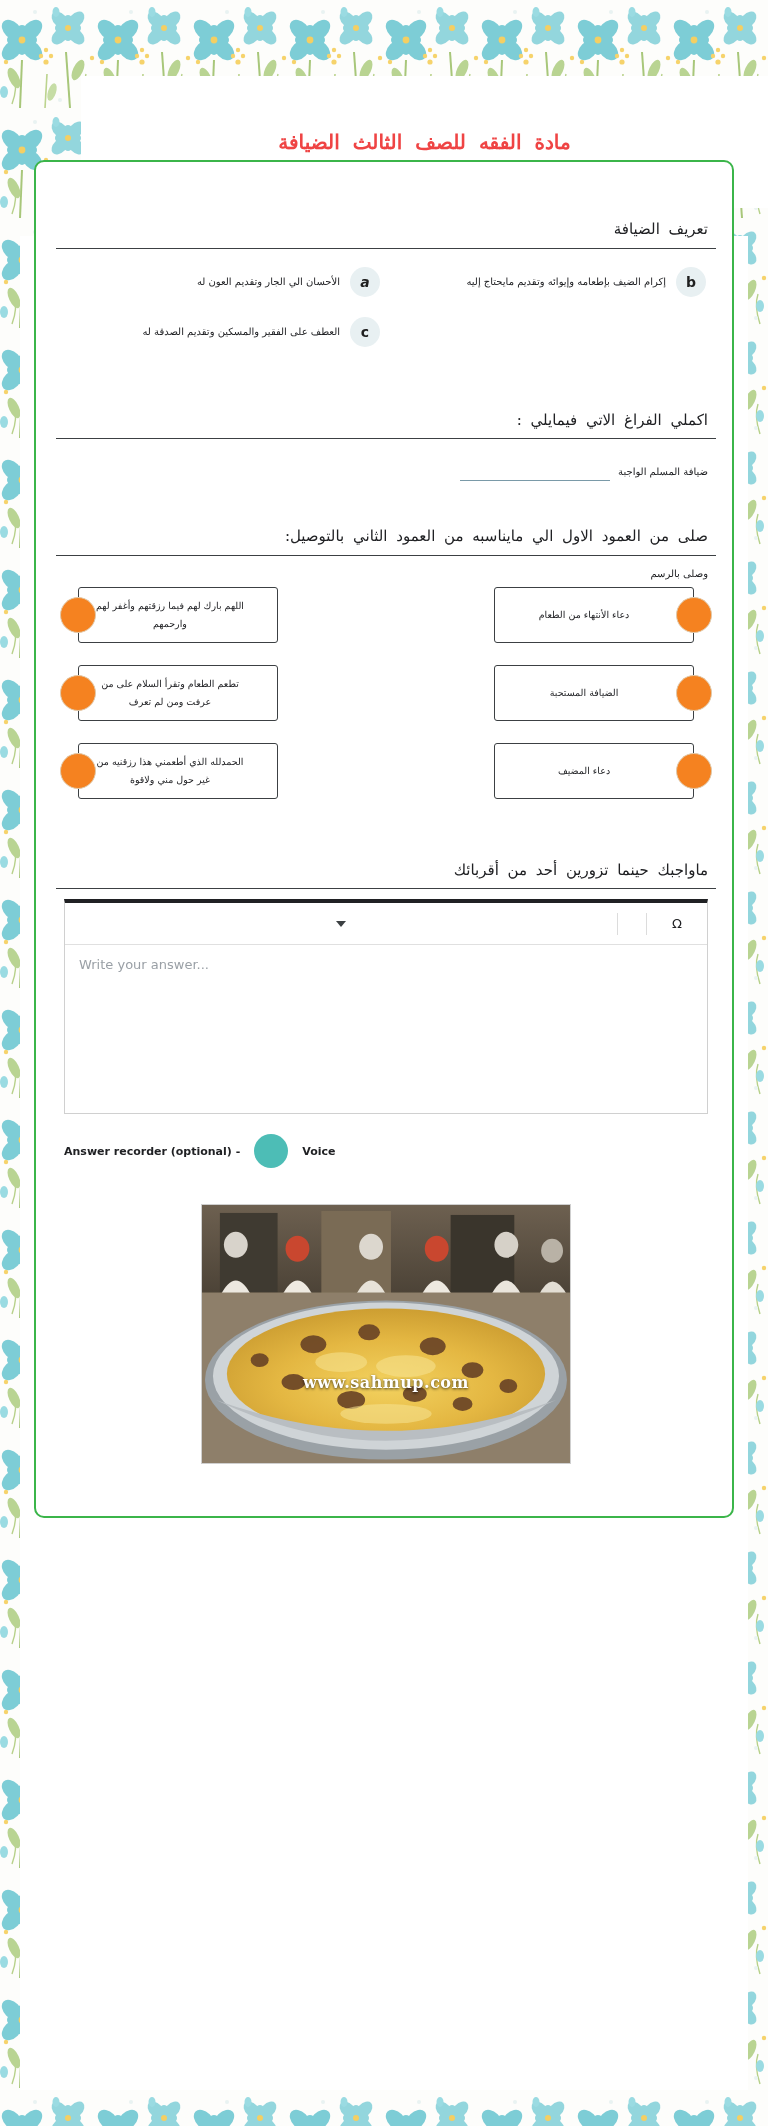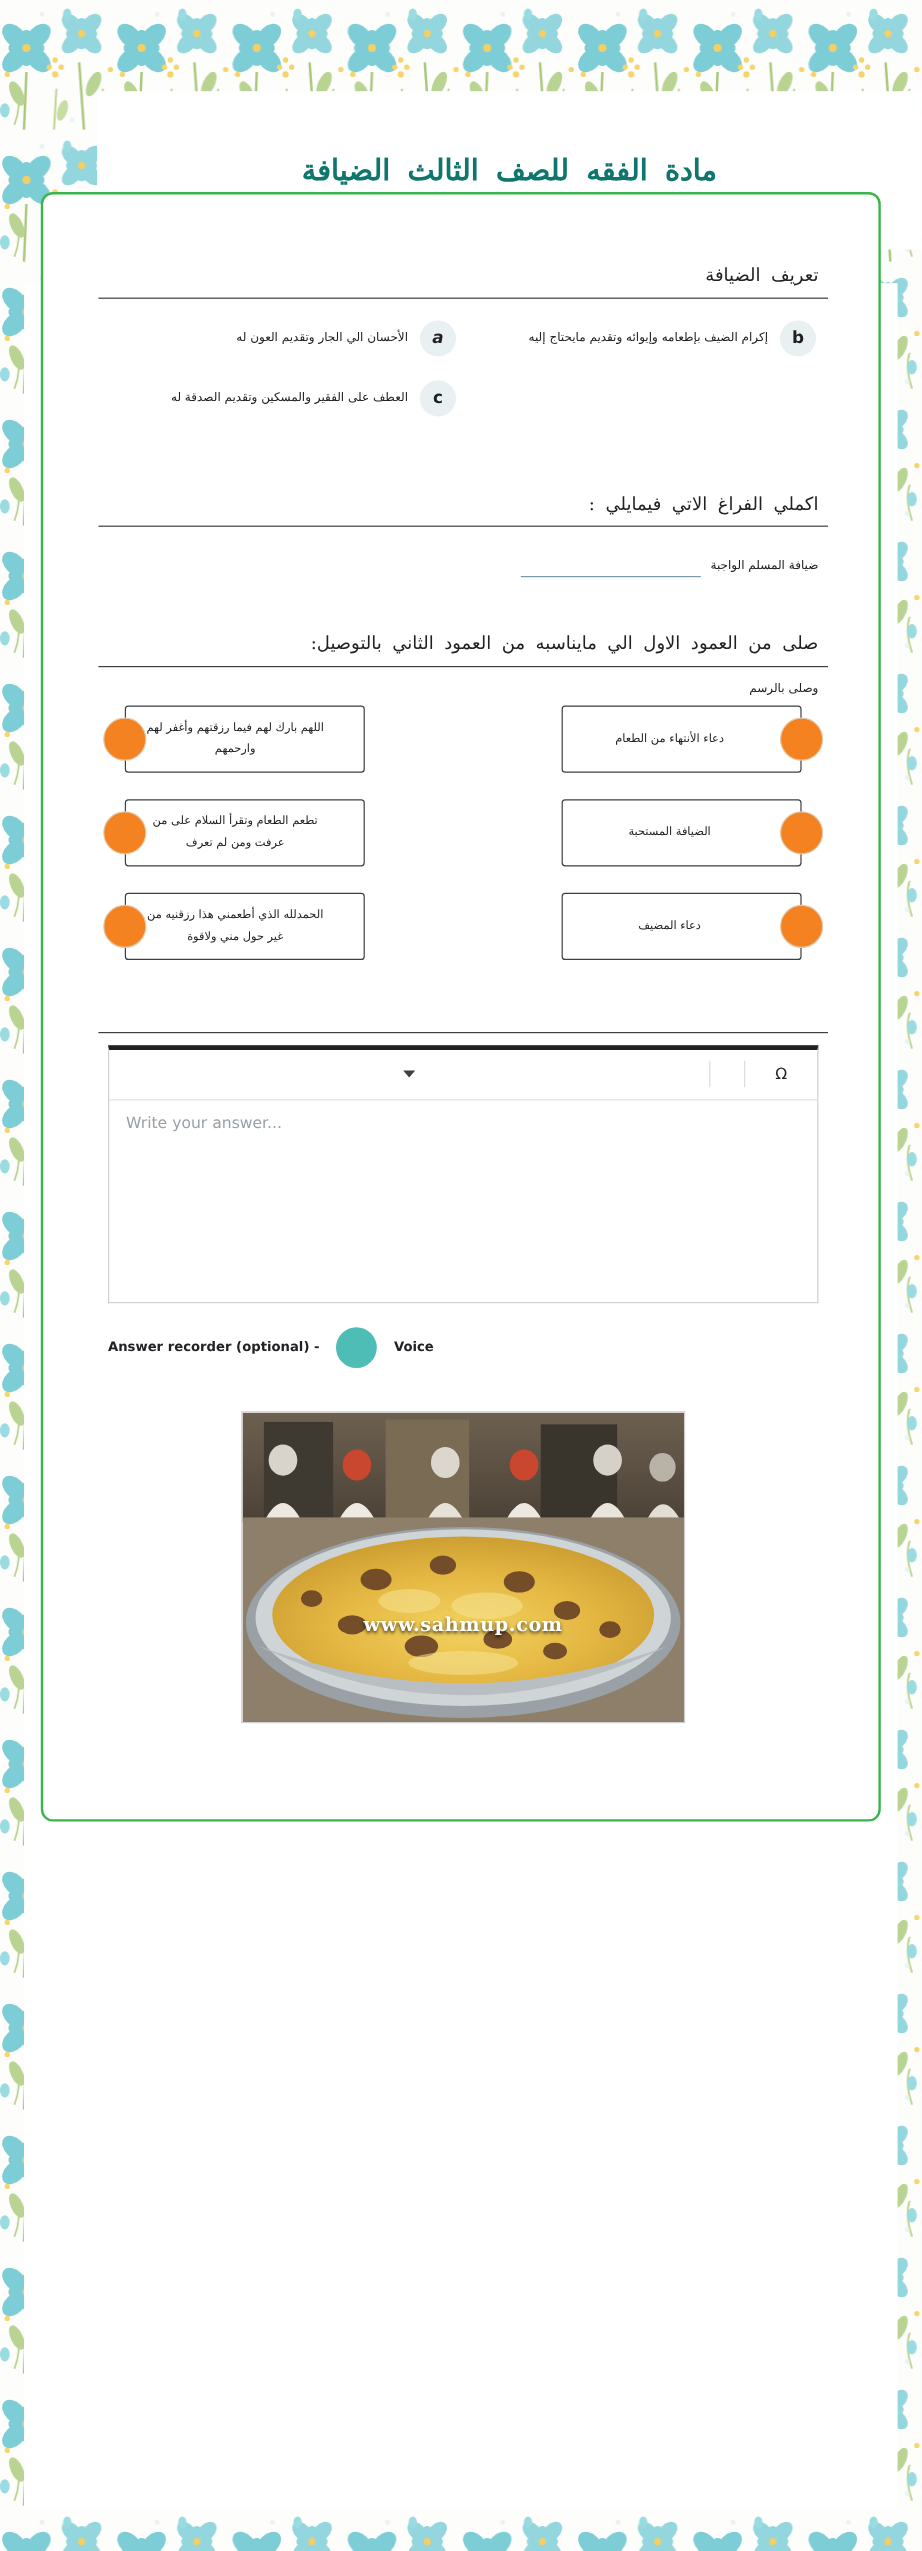--- a/index.html
+++ b/index.html
@@ -45,23 +45,23 @@
     background: #ffffff;
     z-index: 3;
     display: flex;
     align-items: center;
     justify-content: center;
   }
   #header-title {
     direction: rtl;
     text-align: center;
     font-family: "DejaVu Serif", "Liberation Serif", serif;
-    font-size: 24px;
+    font-size: 20px;
     font-weight: 700;
-    color: #0f766e;
+    color: #ef4444;
     line-height: 1.45;
     letter-spacing: 1px;
     padding: 0 34px;
     word-spacing: 6px;
   }
 
   
   #form-card {
     position: absolute;
     left: 34px;
@@ -75,21 +75,21 @@
     overflow: hidden;
   }
   #form-inner {
     position: absolute;
     left: 14px;
     top: 0;
     width: 672px;
     padding: 0;
   }
 
-  .q-block { margin: 0 32px; }
+  .q-block { margin: 0 6px; }
 
   .q-title {
     direction: rtl;
     text-align: right;
     font-family: "DejaVu Serif", "Liberation Serif", serif;
     font-size: 15px;
     color: #202124;
     padding: 0 8px 7px 8px;
     line-height: 1.5;
     word-spacing: 4px;
@@ -451,20 +451,21 @@
           <div class="match-item">
             <div class="match-box">الحمدلله الذي أطعمني هذا رزقنيه من غير حول مني ولاقوة</div>
             <div class="match-dot"></div>
           </div>
         </div>
 
       </div>
     </div>
 
     <div class="q-block" style="padding-top:38px;">
+      <div class="q-title">ماواجبك حينما تزورين أحد من أقربائك</div>
       <div class="q-rule"></div>
 
       <div class="editor">
         <div class="editor-toolbar">
           <div class="tb-caret tb-cell">
             <span class="caret-glyph"></span>
           </div>
           <div class="tb-sep"></div>
           <div class="tb-gap"></div>
           <div class="tb-sep"></div>

